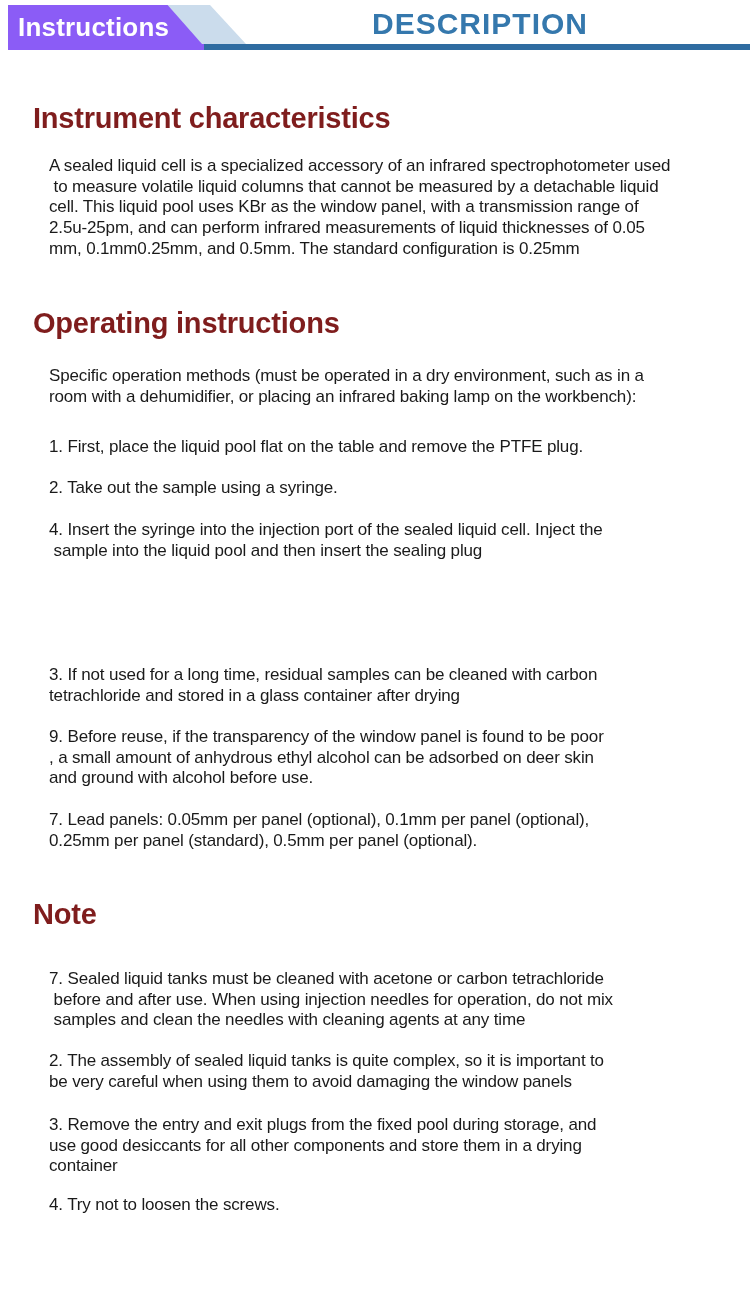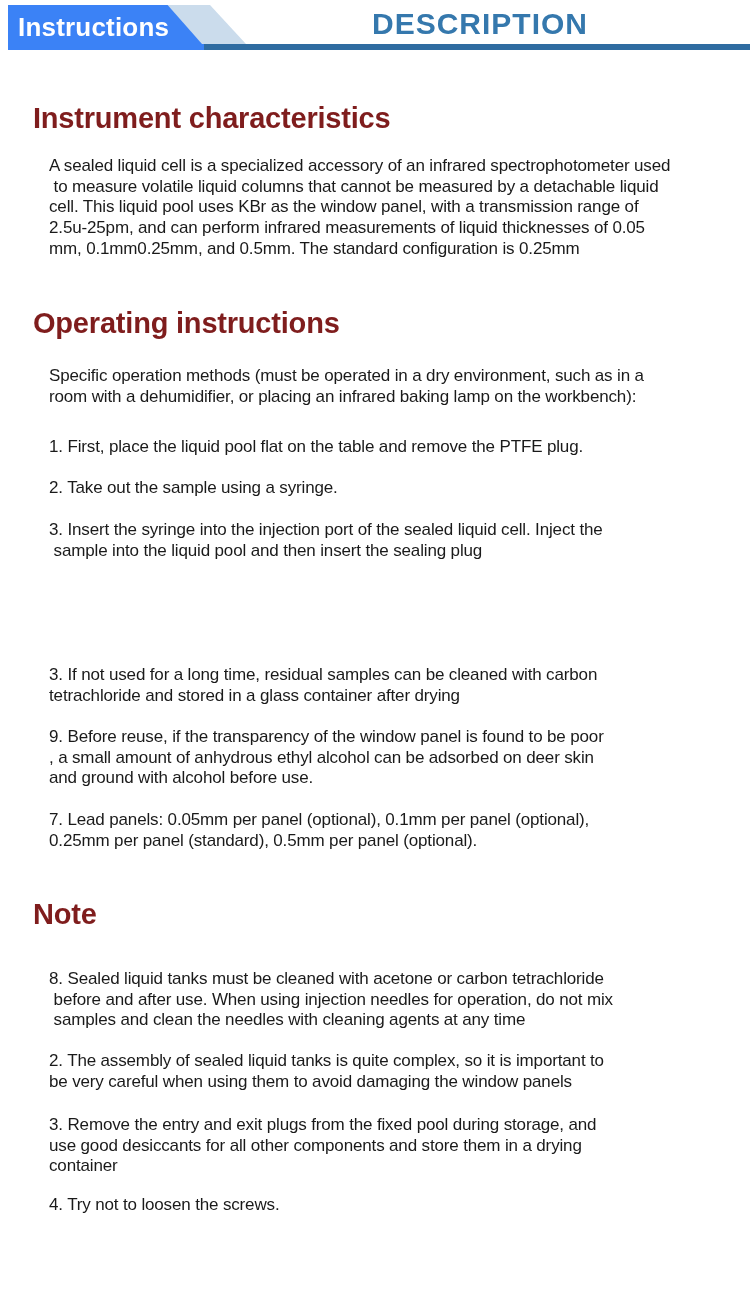--- a/index.html
+++ b/index.html
@@ -13,21 +13,21 @@
   }
 
   
   .header { position: absolute; left: 0; top: 0; width: 750px; height: 52px; }
   .header-rule {
     position: absolute; left: 8px; right: 0; top: 44px; height: 6px;
     background: #2f6ca1;
   }
   .tag-box {
     position: absolute; left: 8px; top: 5px; width: 196px; height: 45px;
-    background: #3b82f6;
+    background: #8b5cf6;
   }
   .tag-label {
     position: absolute; left: 10px; top: 0; height: 45px;
     line-height: 45px; color: #ffffff;
     font-size: 26px; font-weight: 700; letter-spacing: 0.2px;
     white-space: nowrap;
   }
   .light-band {
     position: absolute; left: 166px; top: 5px; width: 80px; height: 39px;
     background: #cbdcec;
@@ -93,33 +93,33 @@
 cell. This liquid pool uses KBr as the window panel, with a transmission range of
 2.5u-25pm, and can perform infrared measurements of liquid thicknesses of 0.05
 mm, 0.1mm0.25mm, and 0.5mm. The standard configuration is 0.25mm</p>
 
   <h2 class="sec-heading" id="heading-operating">Operating instructions</h2>
   <p class="txt" id="intro-operating">Specific operation methods (must be operated in a dry environment, such as in a
 room with a dehumidifier, or placing an infrared baking lamp on the workbench):</p>
 
   <p class="txt" id="step-1">1. First, place the liquid pool flat on the table and remove the PTFE plug.</p>
   <p class="txt" id="step-2">2. Take out the sample using a syringe.</p>
-  <p class="txt" id="step-3">3. Insert the syringe into the injection port of the sealed liquid cell. Inject the
+  <p class="txt" id="step-3">4. Insert the syringe into the injection port of the sealed liquid cell. Inject the
  sample into the liquid pool and then insert the sealing plug</p>
   <p class="txt" id="step-5">3. If not used for a long time, residual samples can be cleaned with carbon
 tetrachloride and stored in a glass container after drying</p>
   <p class="txt" id="step-6">9. Before reuse, if the transparency of the window panel is found to be poor
 , a small amount of anhydrous ethyl alcohol can be adsorbed on deer skin
 and ground with alcohol before use.</p>
   <p class="txt" id="step-7">7. Lead panels: 0.05mm per panel (optional), 0.1mm per panel (optional),
 0.25mm per panel (standard), 0.5mm per panel (optional).</p>
 
   <h2 class="sec-heading" id="heading-note">Note</h2>
 
-  <p class="txt" id="note-1">8. Sealed liquid tanks must be cleaned with acetone or carbon tetrachloride
+  <p class="txt" id="note-1">7. Sealed liquid tanks must be cleaned with acetone or carbon tetrachloride
  before and after use. When using injection needles for operation, do not mix
  samples and clean the needles with cleaning agents at any time</p>
   <p class="txt" id="note-2">2. The assembly of sealed liquid tanks is quite complex, so it is important to
 be very careful when using them to avoid damaging the window panels</p>
   <p class="txt" id="note-3">3. Remove the entry and exit plugs from the fixed pool during storage, and
 use good desiccants for all other components and store them in a drying
 container</p>
   <p class="txt" id="note-4">4. Try not to loosen the screws.</p>
 
 </div>

